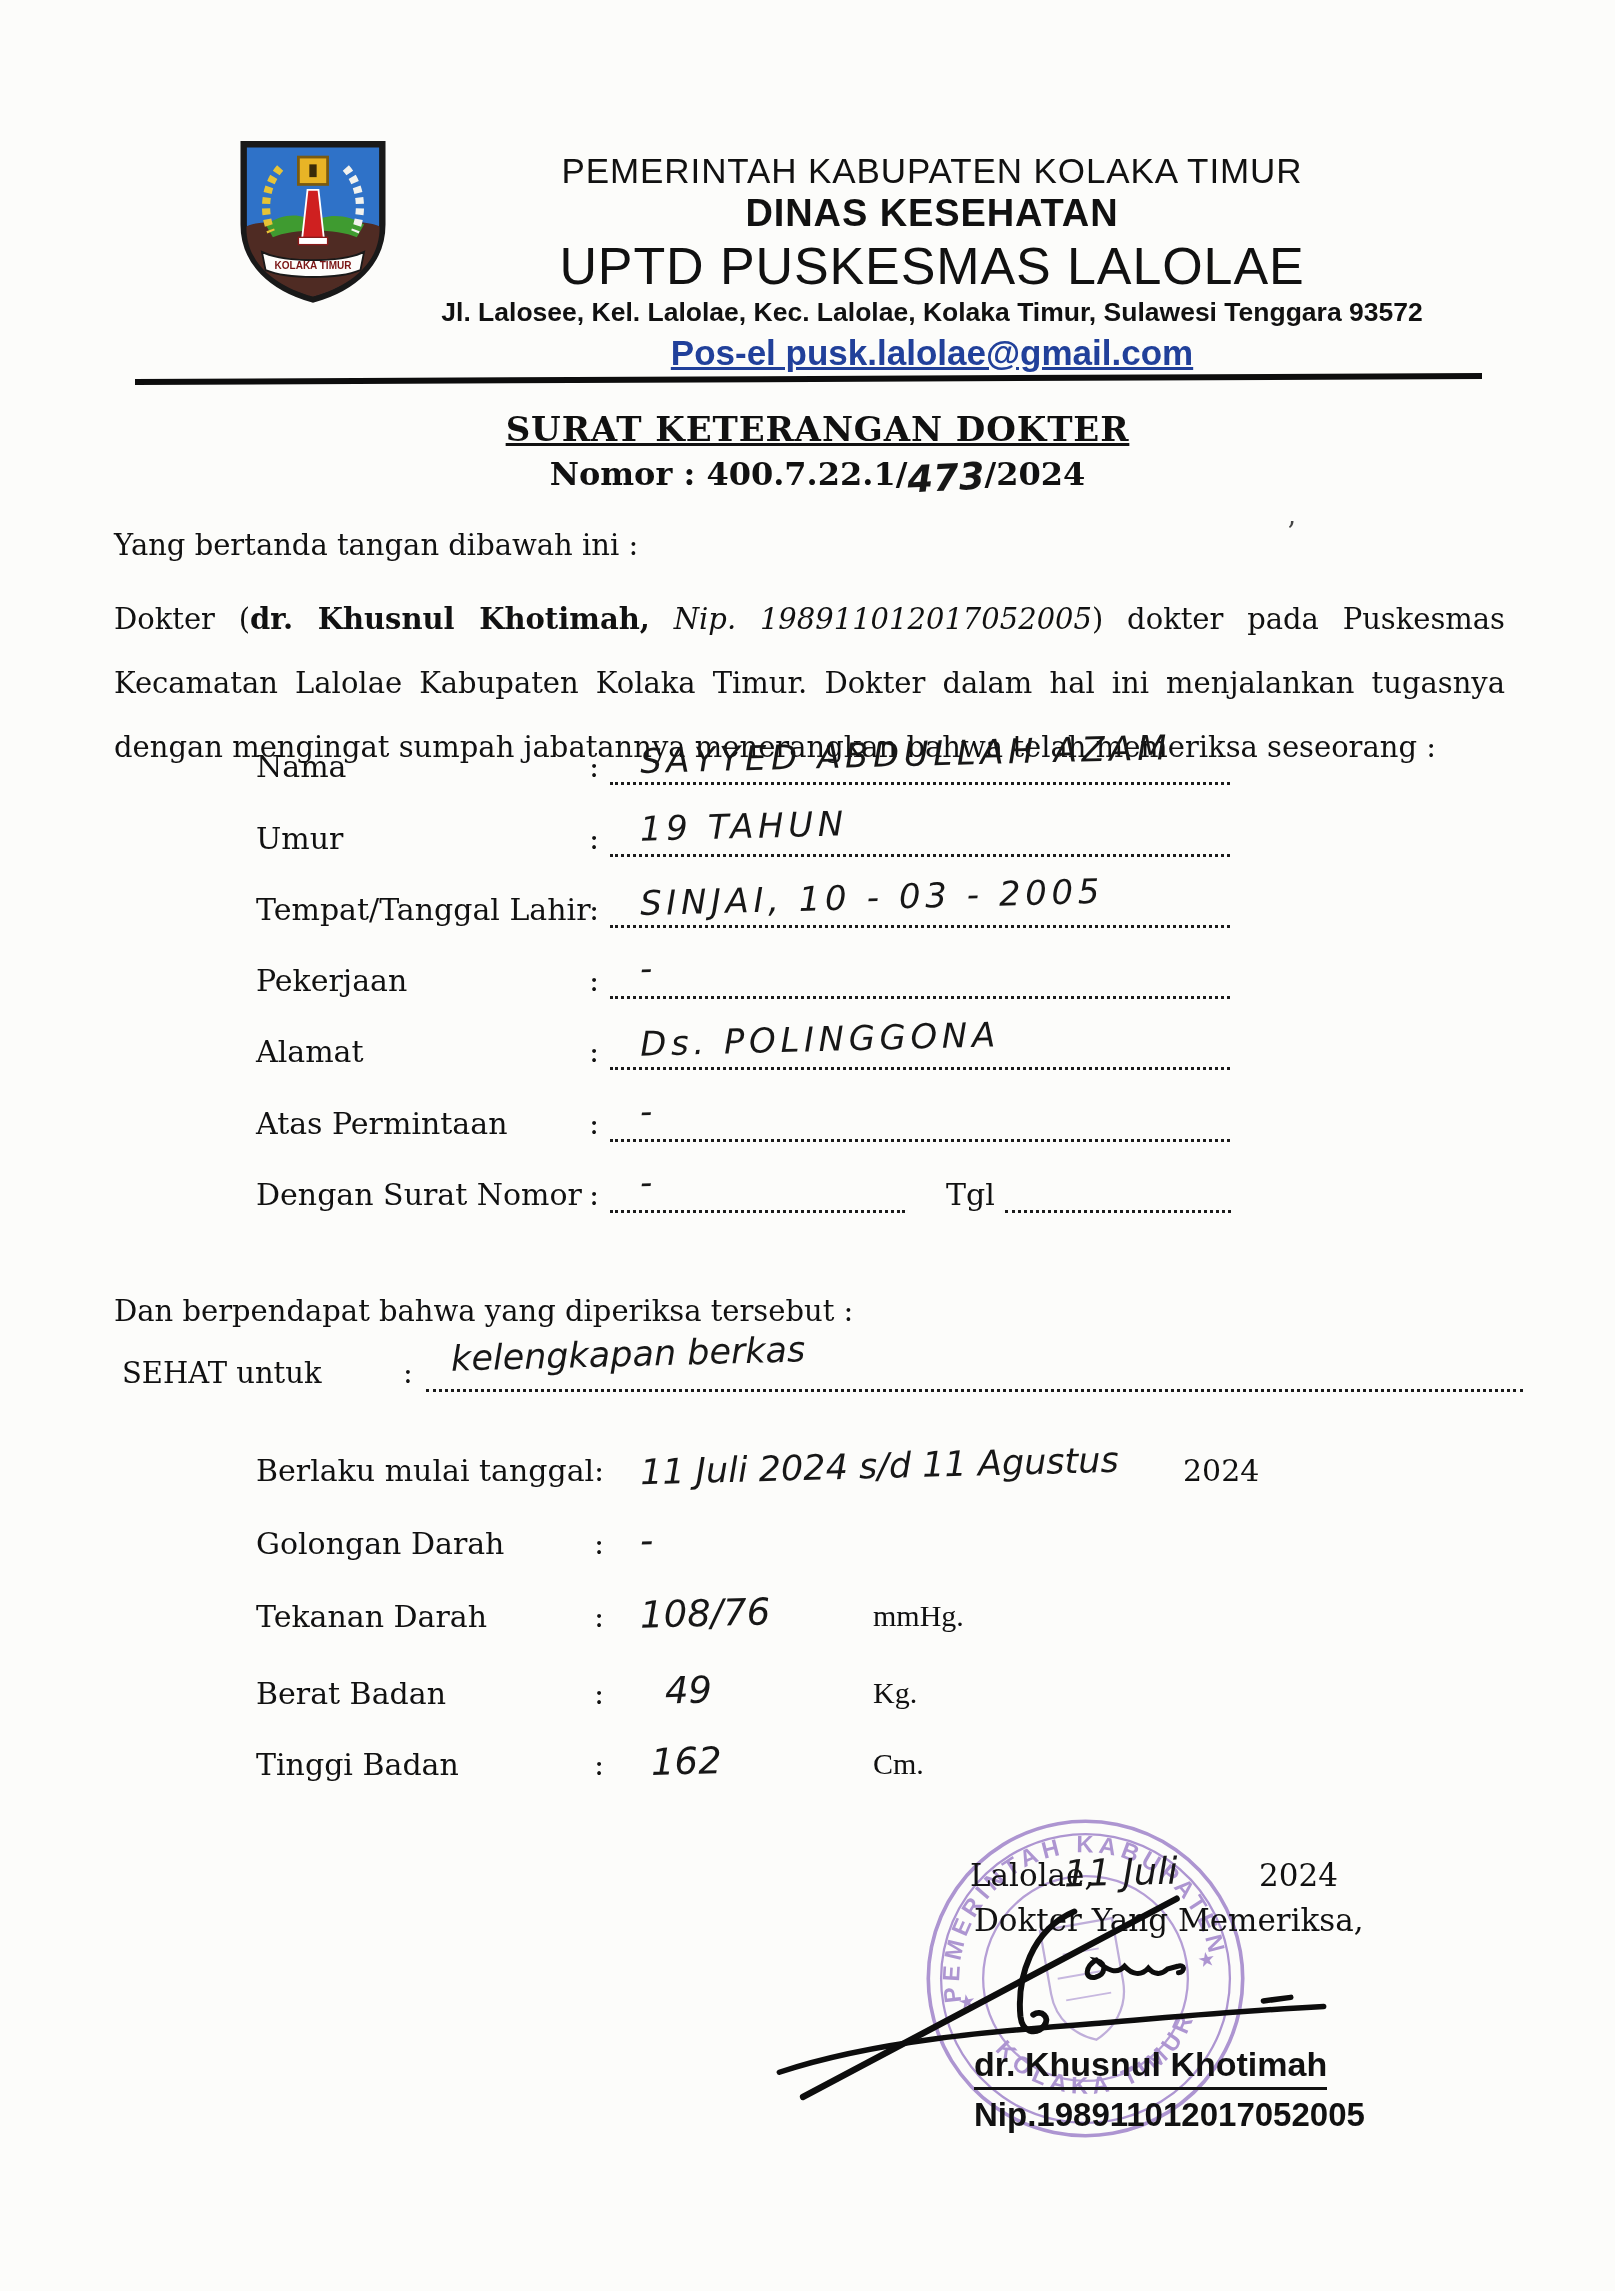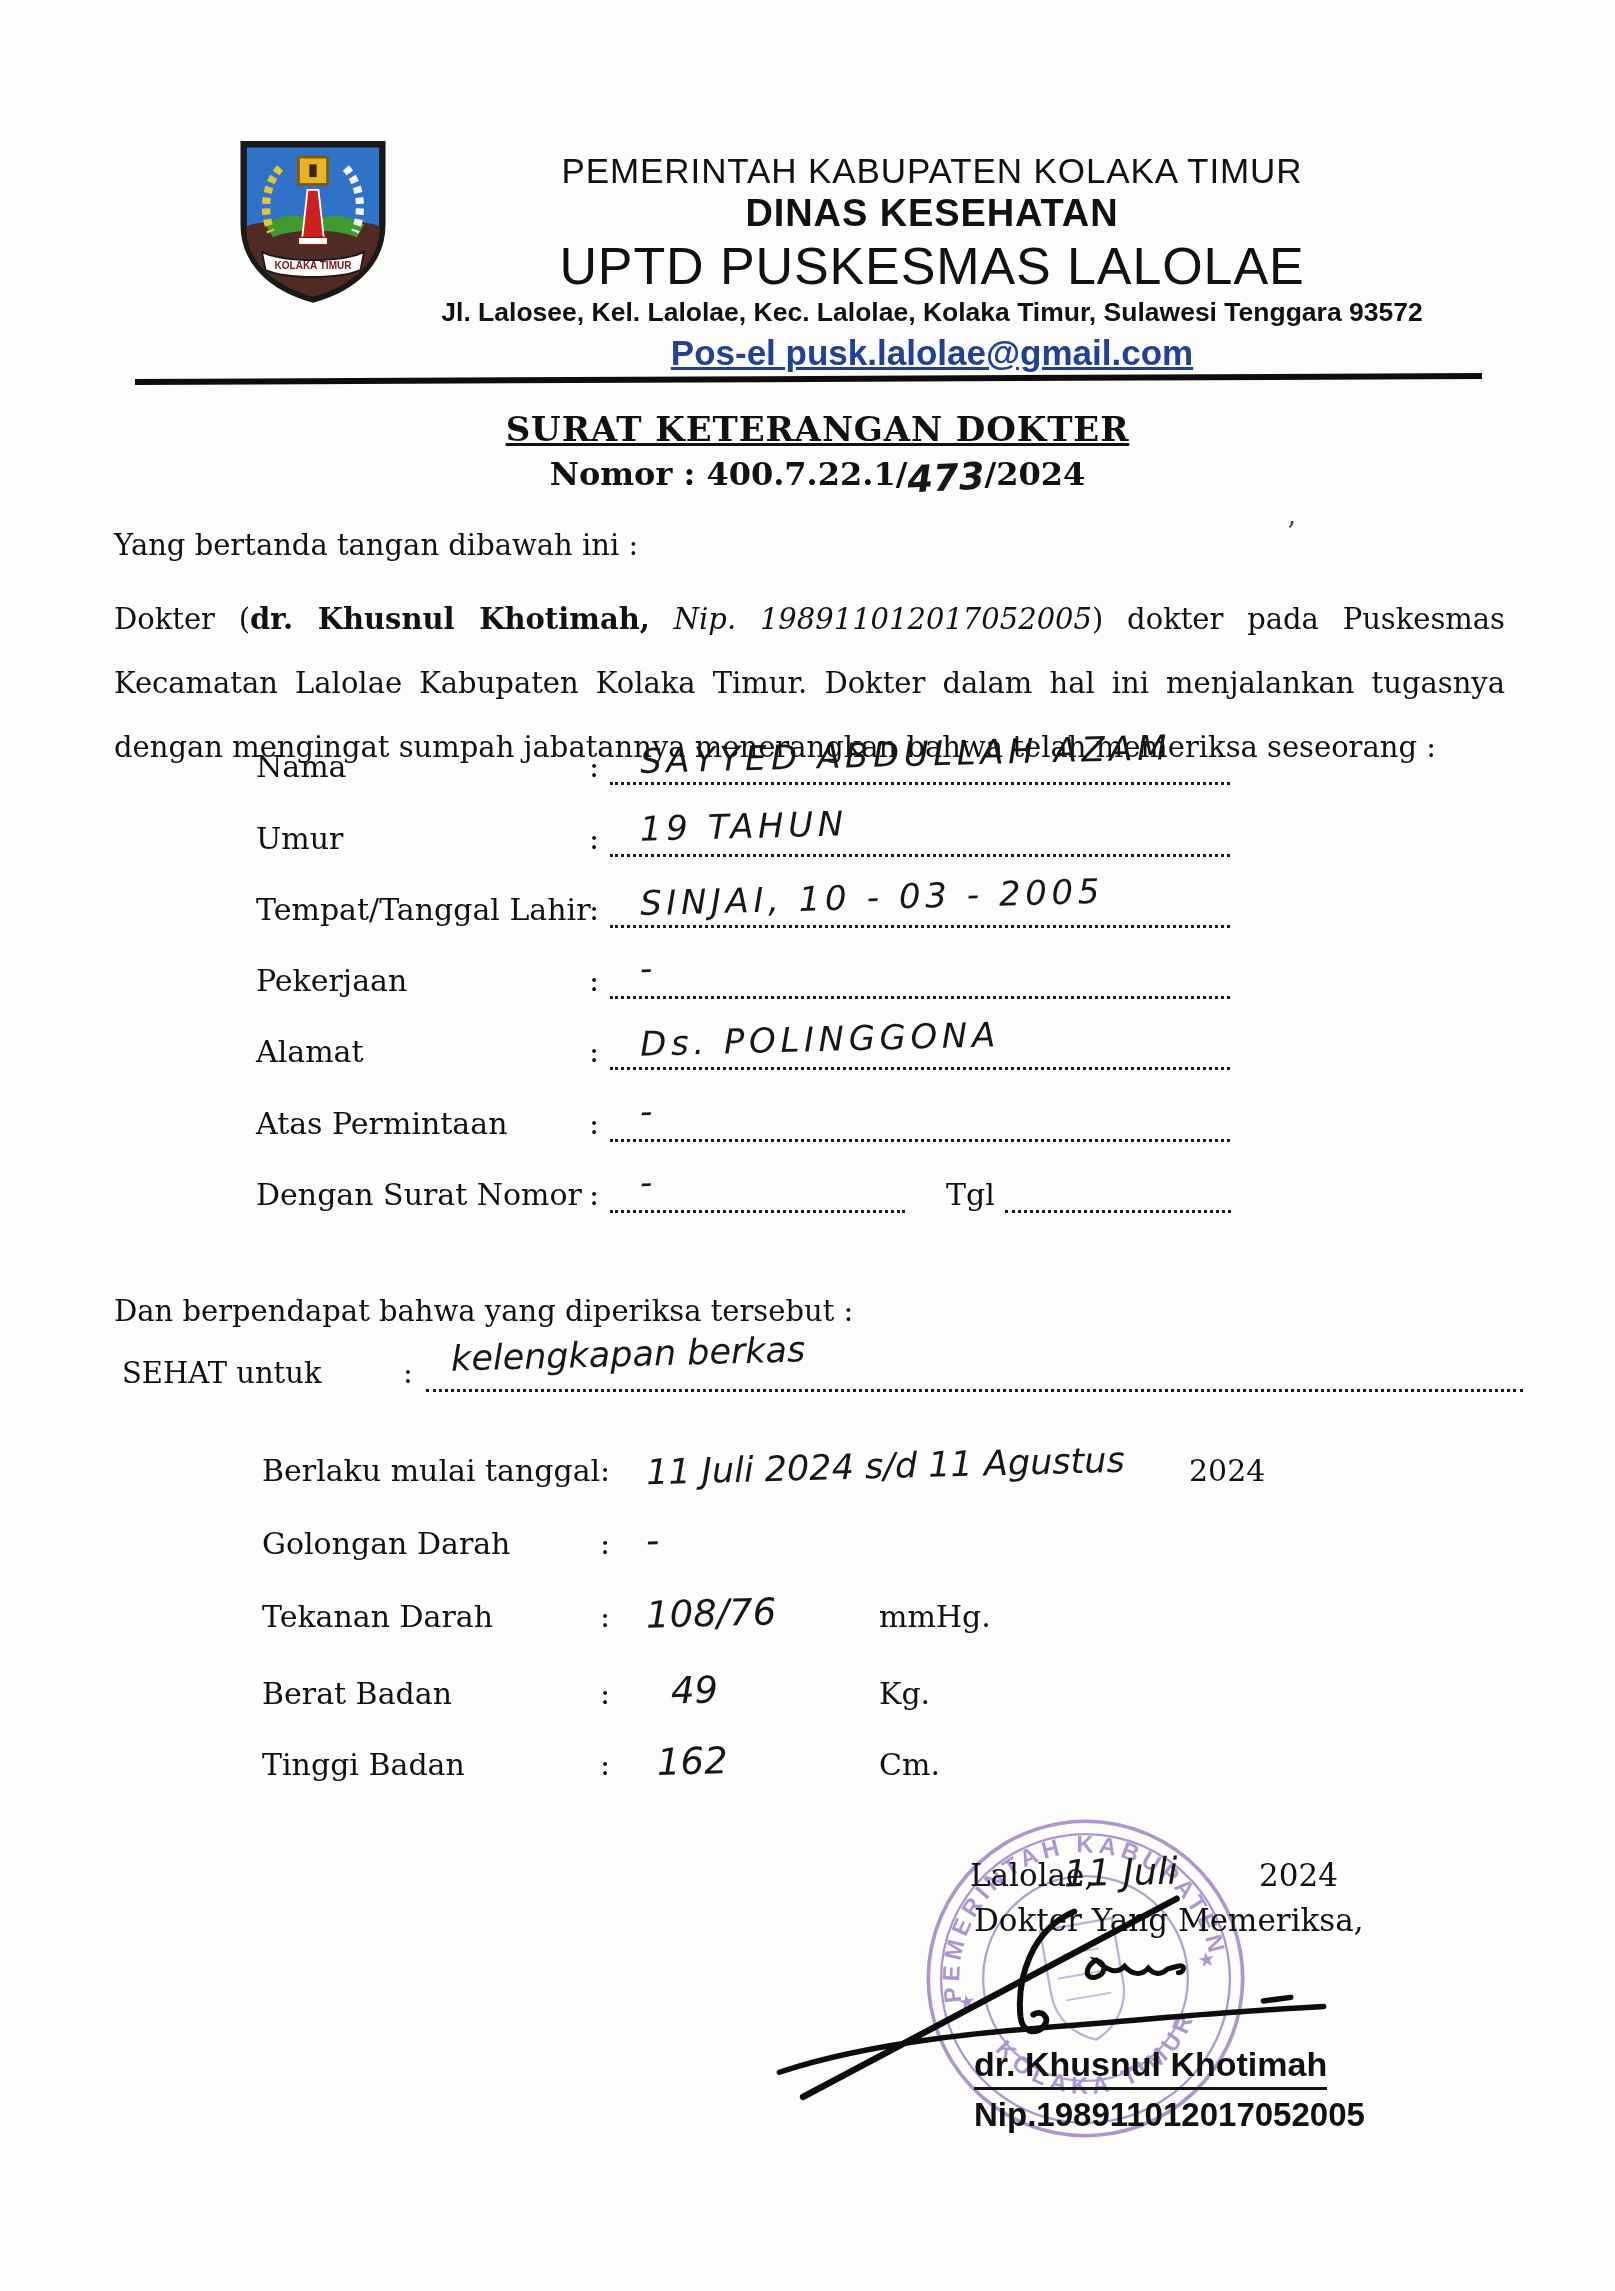--- a/index.html
+++ b/index.html
@@ -46,25 +46,25 @@
   .hw-val  { position:absolute; left:640px; top:-14.6px; }
   .hw-big  { font-size:37px; }
   
   .opinion-line { position:absolute; left:114px; top:1294px; font-size:29px; }
   .sehat-row    { position:absolute; left:8px; top:1356px; width:1436px; height:55px; }
   .sehat-lbl    { position:absolute; left:114px; top:0; font-size:29px; }
   .sehat-colon  { position:absolute; left:395px; top:0; font-size:29px; }
   .sehat-dots   { left:418px; width:1097px; }
   .sehat-hw     { position:absolute; left:443px; top:-22px; font-size:35px; }
   
-  .vrow { position:absolute; left:6px; width:1405px; height:58px; }
+  .vrow { position:absolute; left:0; width:1405px; height:58px; }
   .vrow .lbl   { position:absolute; left:256px; top:0; font-size:30px; }
   .vrow .colon { position:absolute; left:594px; top:0; font-size:30px; }
   .vrow .val   { position:absolute; left:640px; top:-7.3px; font-size:37px; }
-  .vrow .unit  { position:absolute; left:873px; top:0; font-size:30px; }
+  .vrow .unit  { position:absolute; left:873px; top:0; font-size:30px;font-family:Liberation Serif, serif; }
   .vrow .yr    { position:absolute; left:1183px; top:0; font-size:30px; font-family:"DejaVu Serif", serif; font-style:normal; }
   
   .sig-place { position:absolute; left:970px; top:1857px; font-size:31px; }
   .sig-datehw{ position:absolute; left:1064px; top:1851px; font-size:37px; }
   .sig-year  { position:absolute; left:1259px; top:1857px; font-size:31px; }
   .sig-role  { position:absolute; left:974px; top:1902px; font-size:31px; }
   .sig-name  { position:absolute; left:974px; top:2045px; font-size:34px;
                font-family:"Liberation Sans", sans-serif; font-weight:bold;
                border-bottom:3.7px solid #111; padding-bottom:2.7px; }
   .sig-nip   { position:absolute; left:974px; top:2096px; font-size:33px;

